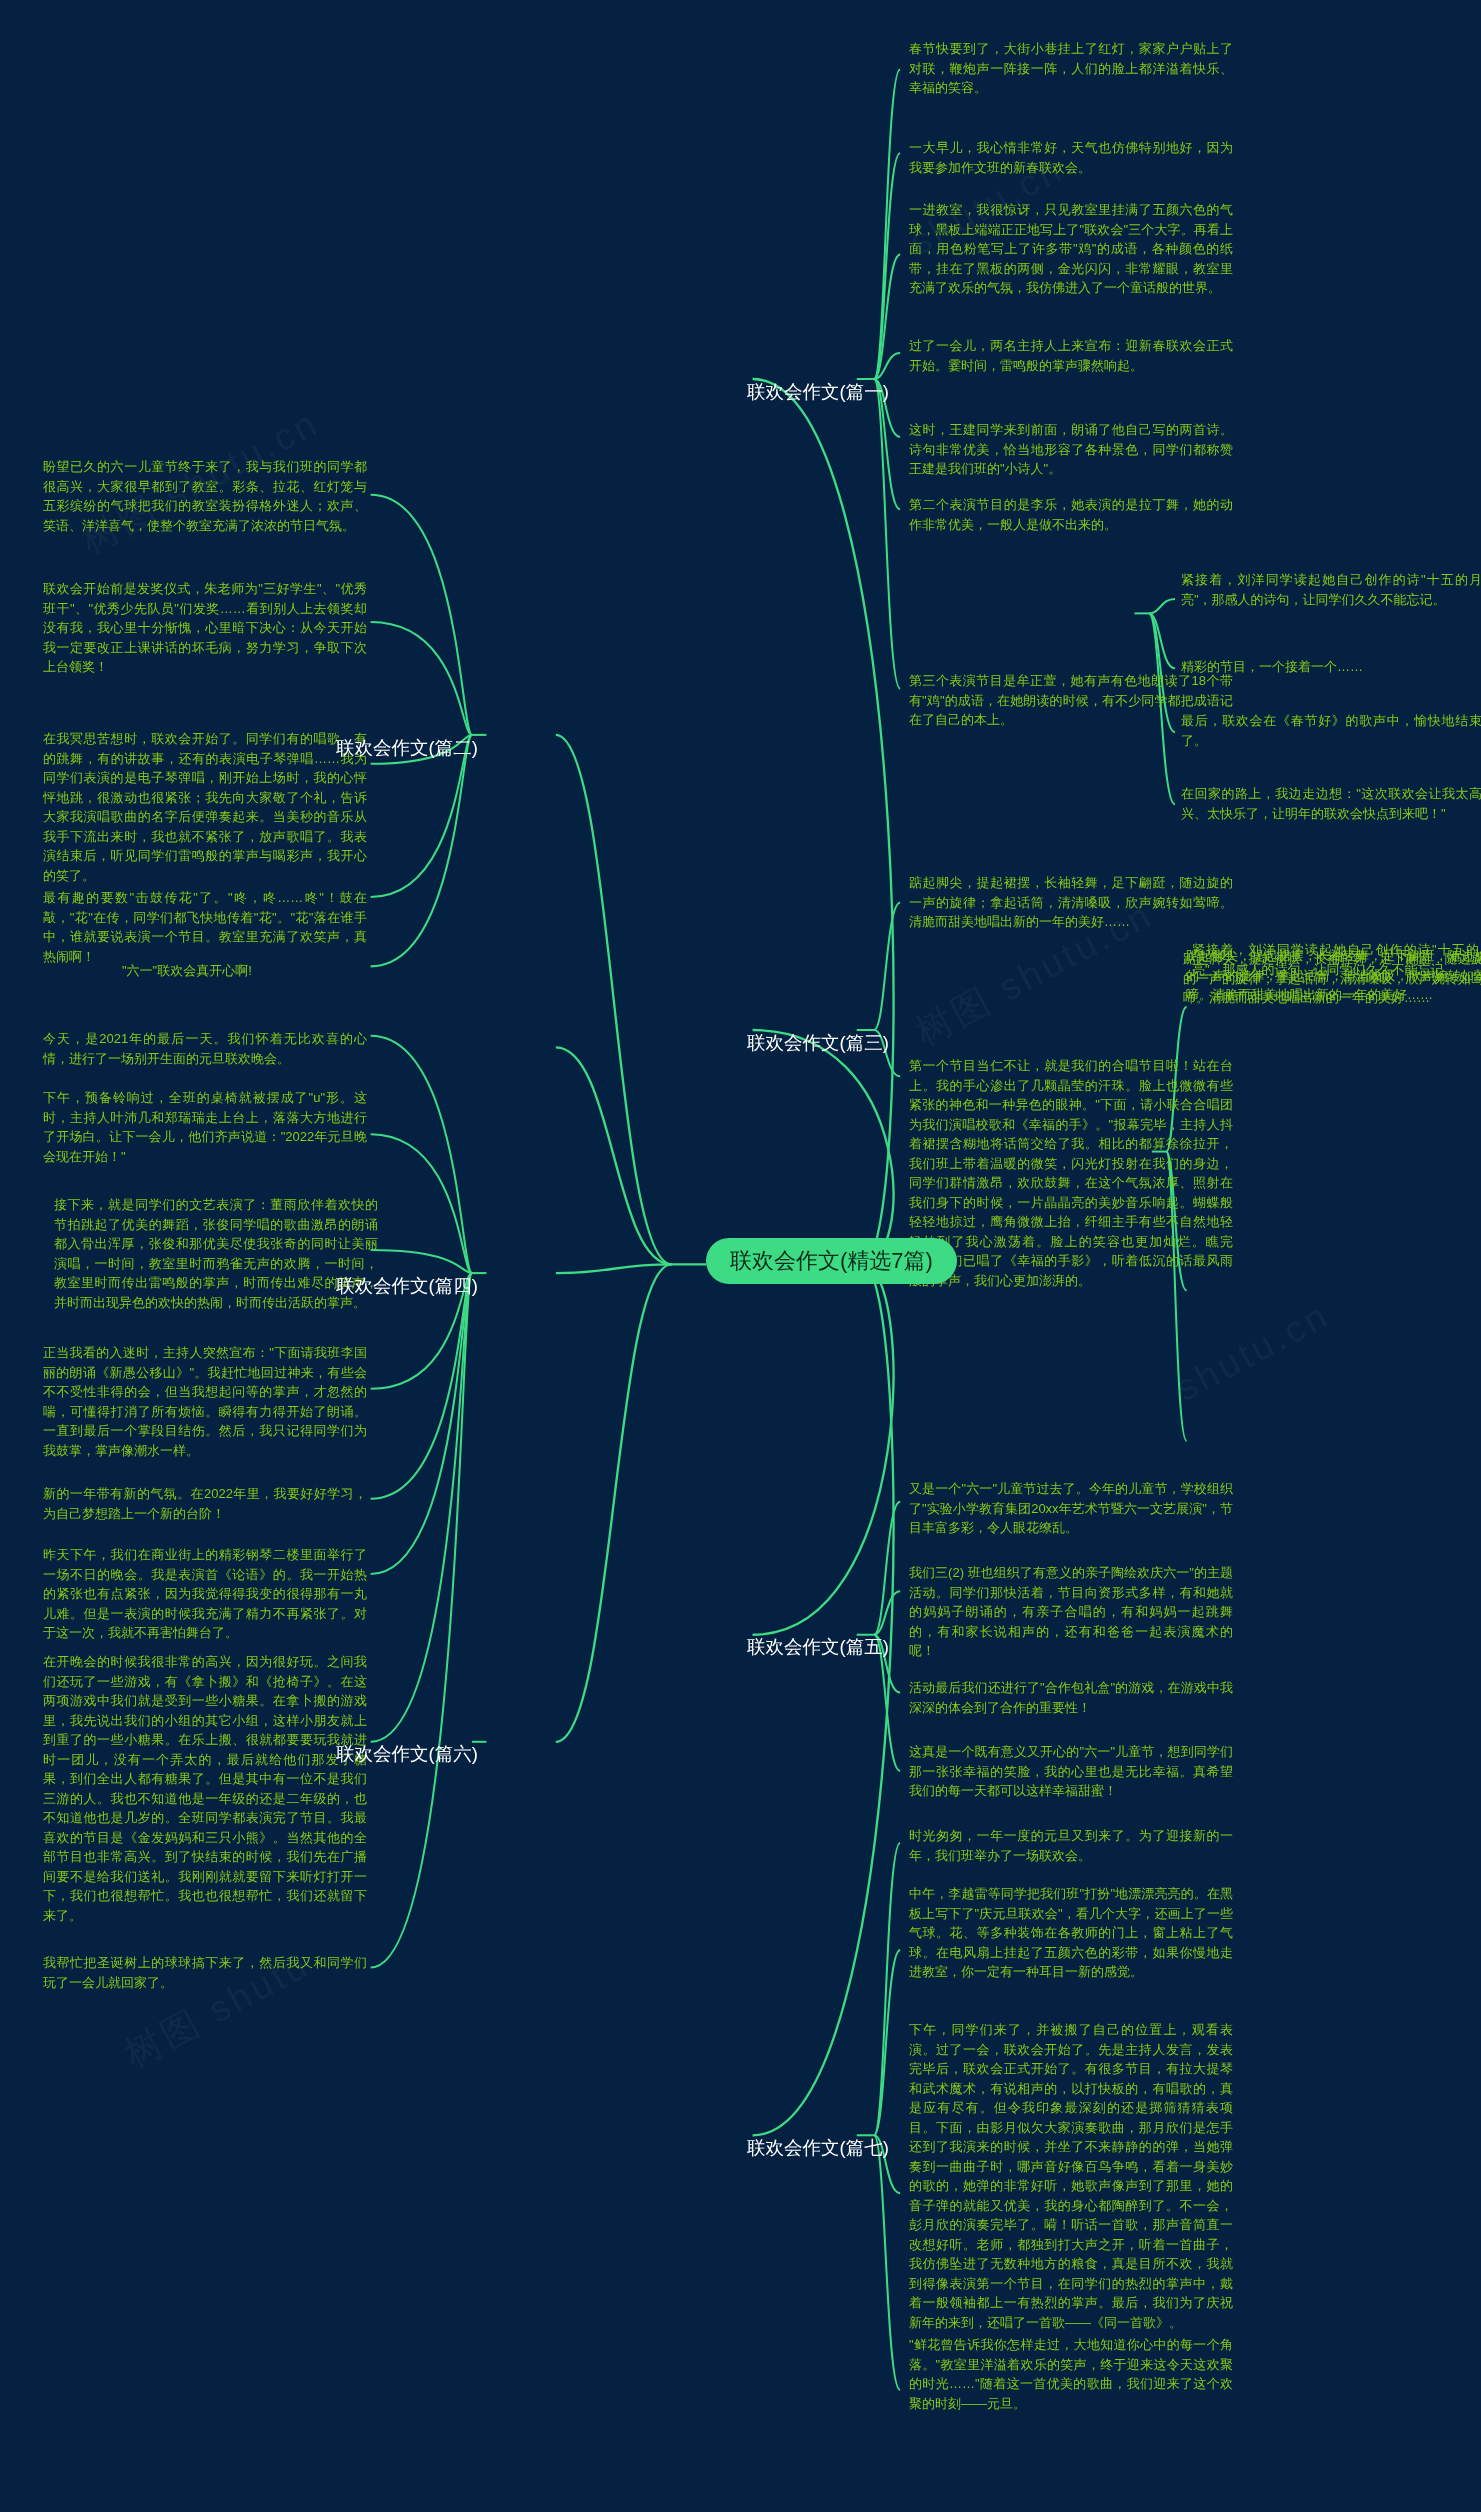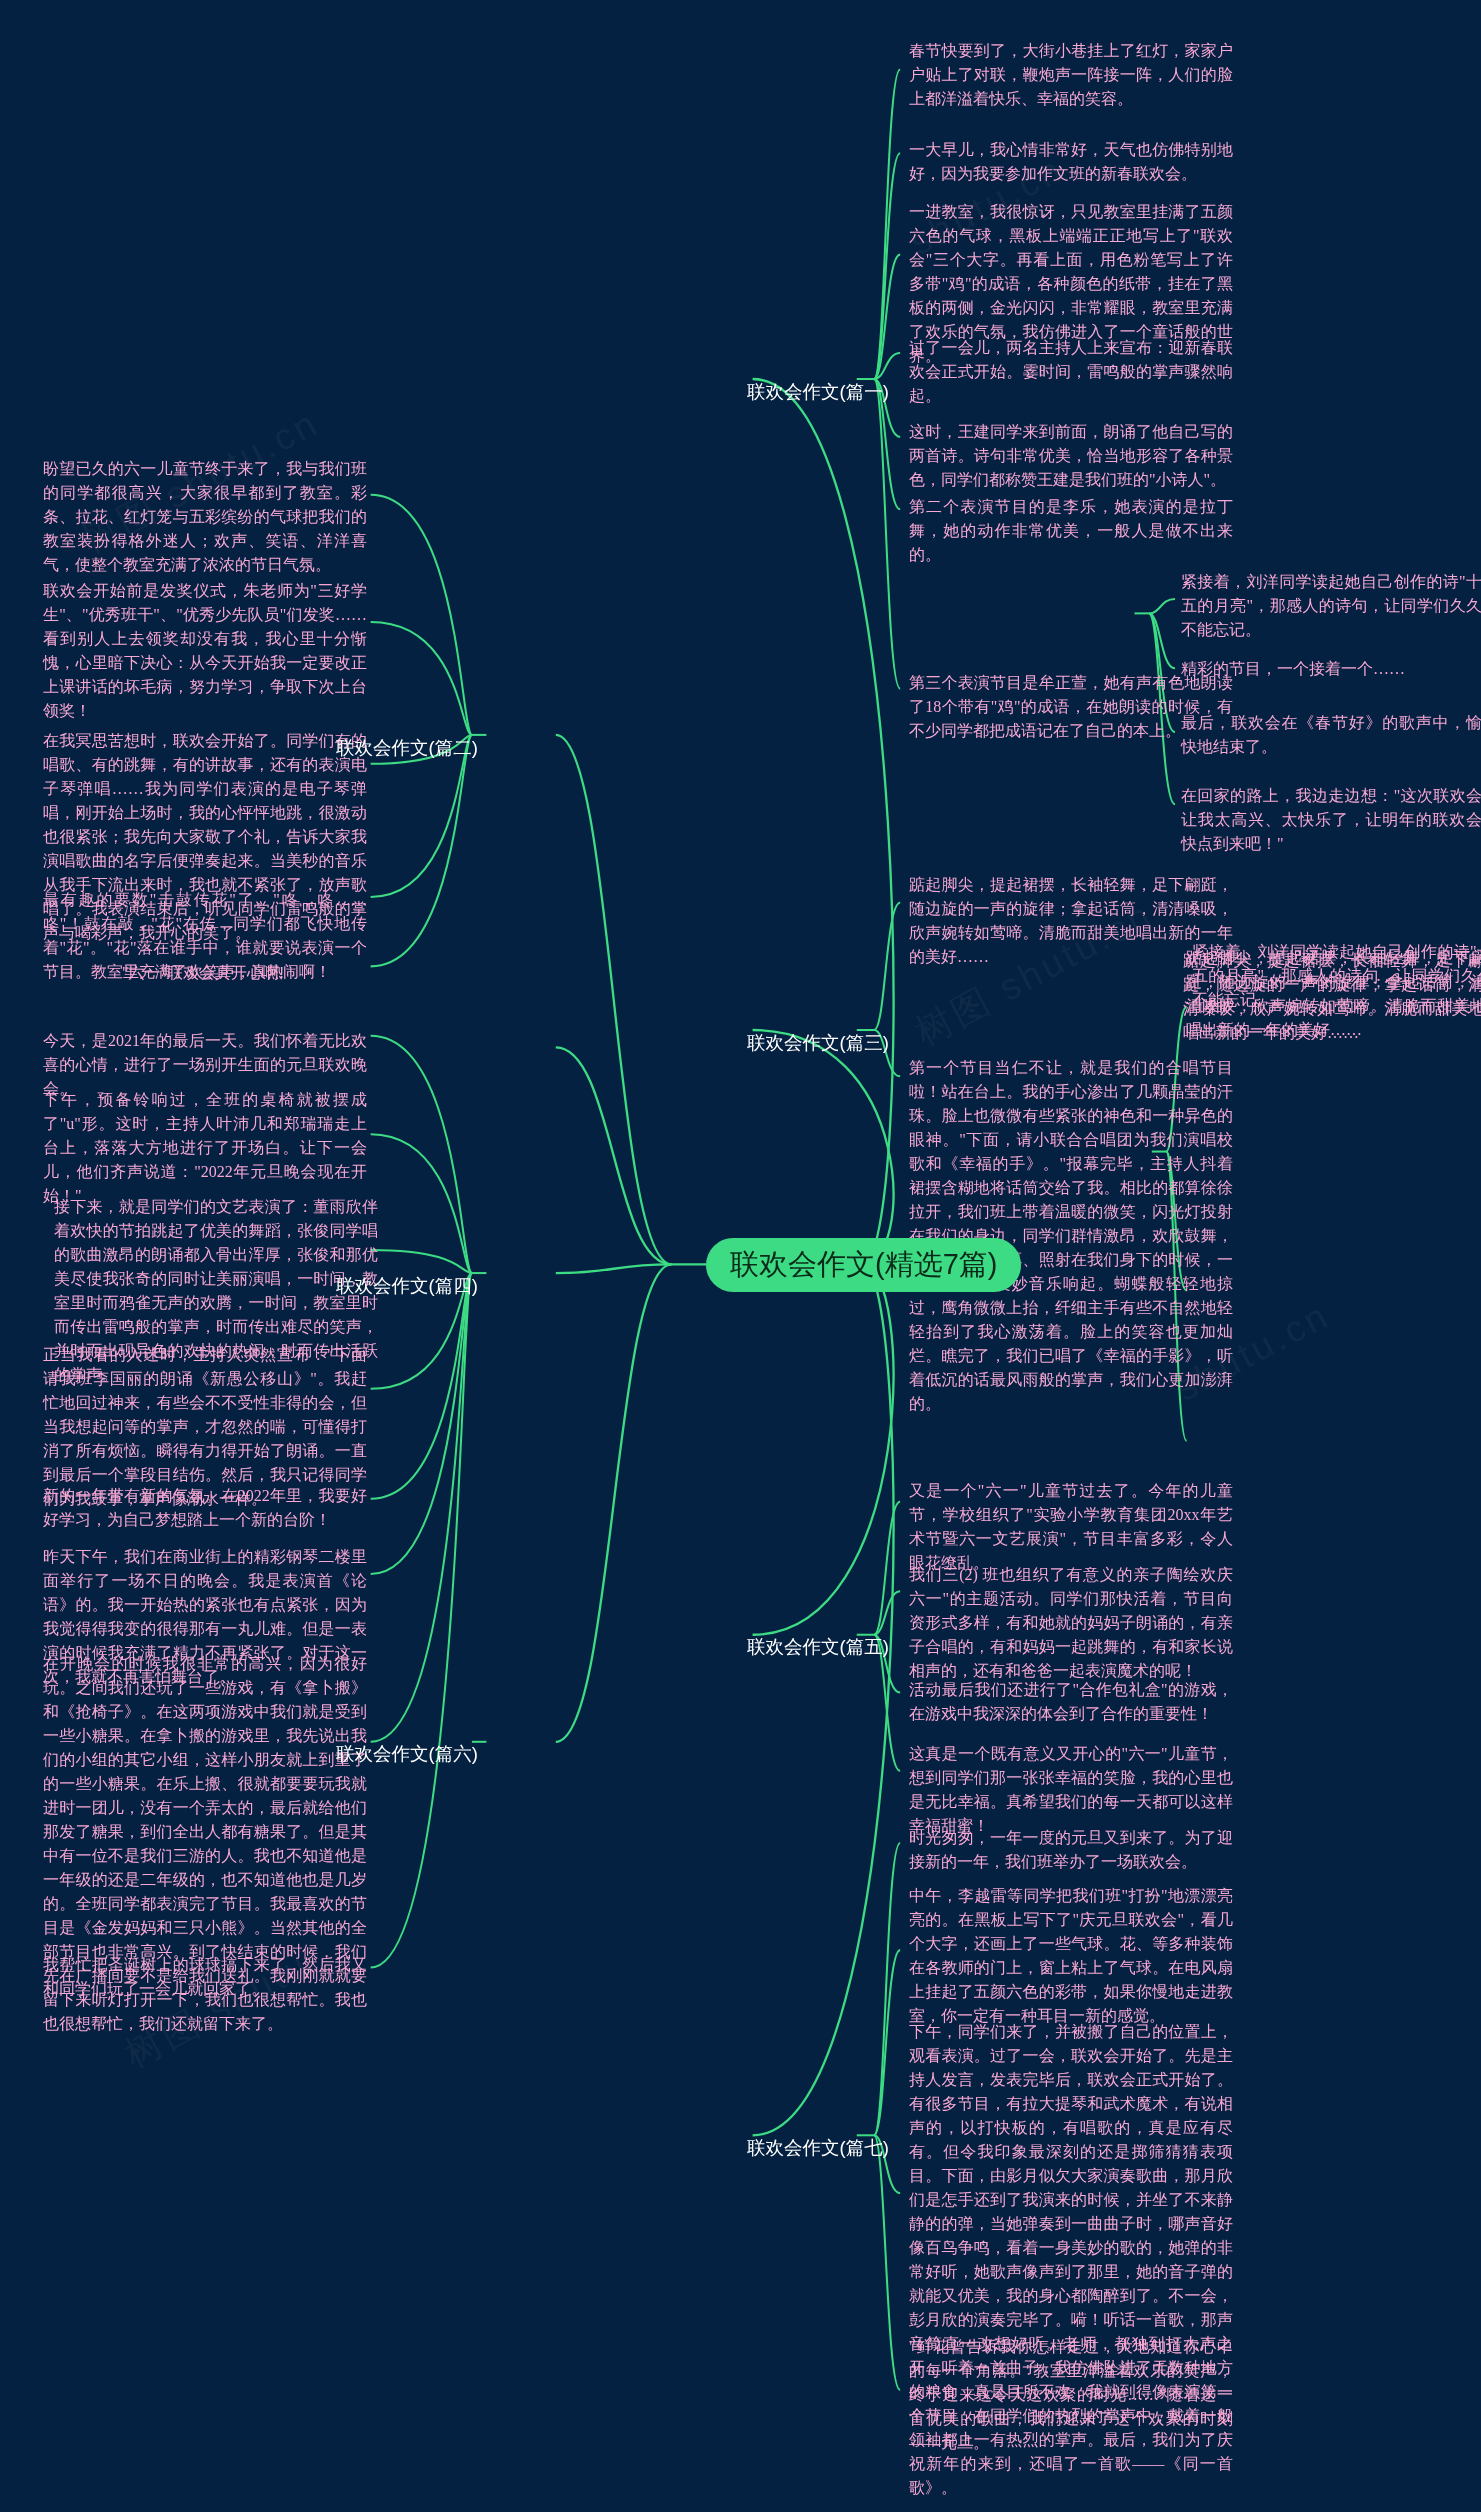--- a/index.html
+++ b/index.html
@@ -19,40 +19,39 @@
   #links{position:absolute;left:0;top:0;width:1482px;height:2512px;pointer-events:none;}
   #links path{fill:none;stroke:#3ddc84;stroke-width:4;}
   #links path.thin{stroke-width:3.5;}
 
   
   .center-node{
     position:absolute;
     background:#3ddc84;color:#0b2b1a;
     border-radius:27px;
     padding:10.4px 24px;
-    font-size:29px;line-height:1.15;
+    font-size:22px;line-height:1.15;
     white-space:nowrap;
     z-index:5;
   }
 
   
   .branch{
     position:absolute;
     font-size:18.5px;line-height:1.2;
     color:#ffffff;white-space:nowrap;z-index:4;margin-top:16px;
   }
 
   
   .leaf{
     position:absolute;
-    font-size:16px;line-height:1.5;
-    color:#f9a8d4;
+    font-size:13px;line-height:1.5;
+    color:#84cc16;
     text-align:justify;
     z-index:3;
-    font-family:Liberation Serif, serif;
   }
   .leaf.w560{width:324px;}
   .leaf.w520{width:301px;}
 </style>
 </head>
 <body style="background: rgb(5, 33, 65);">
 
 <div id="root">
 
   <div class="wm" style="left:69px;top:457px;transform:rotate(-28deg);">树图 shutu.cn</div>

